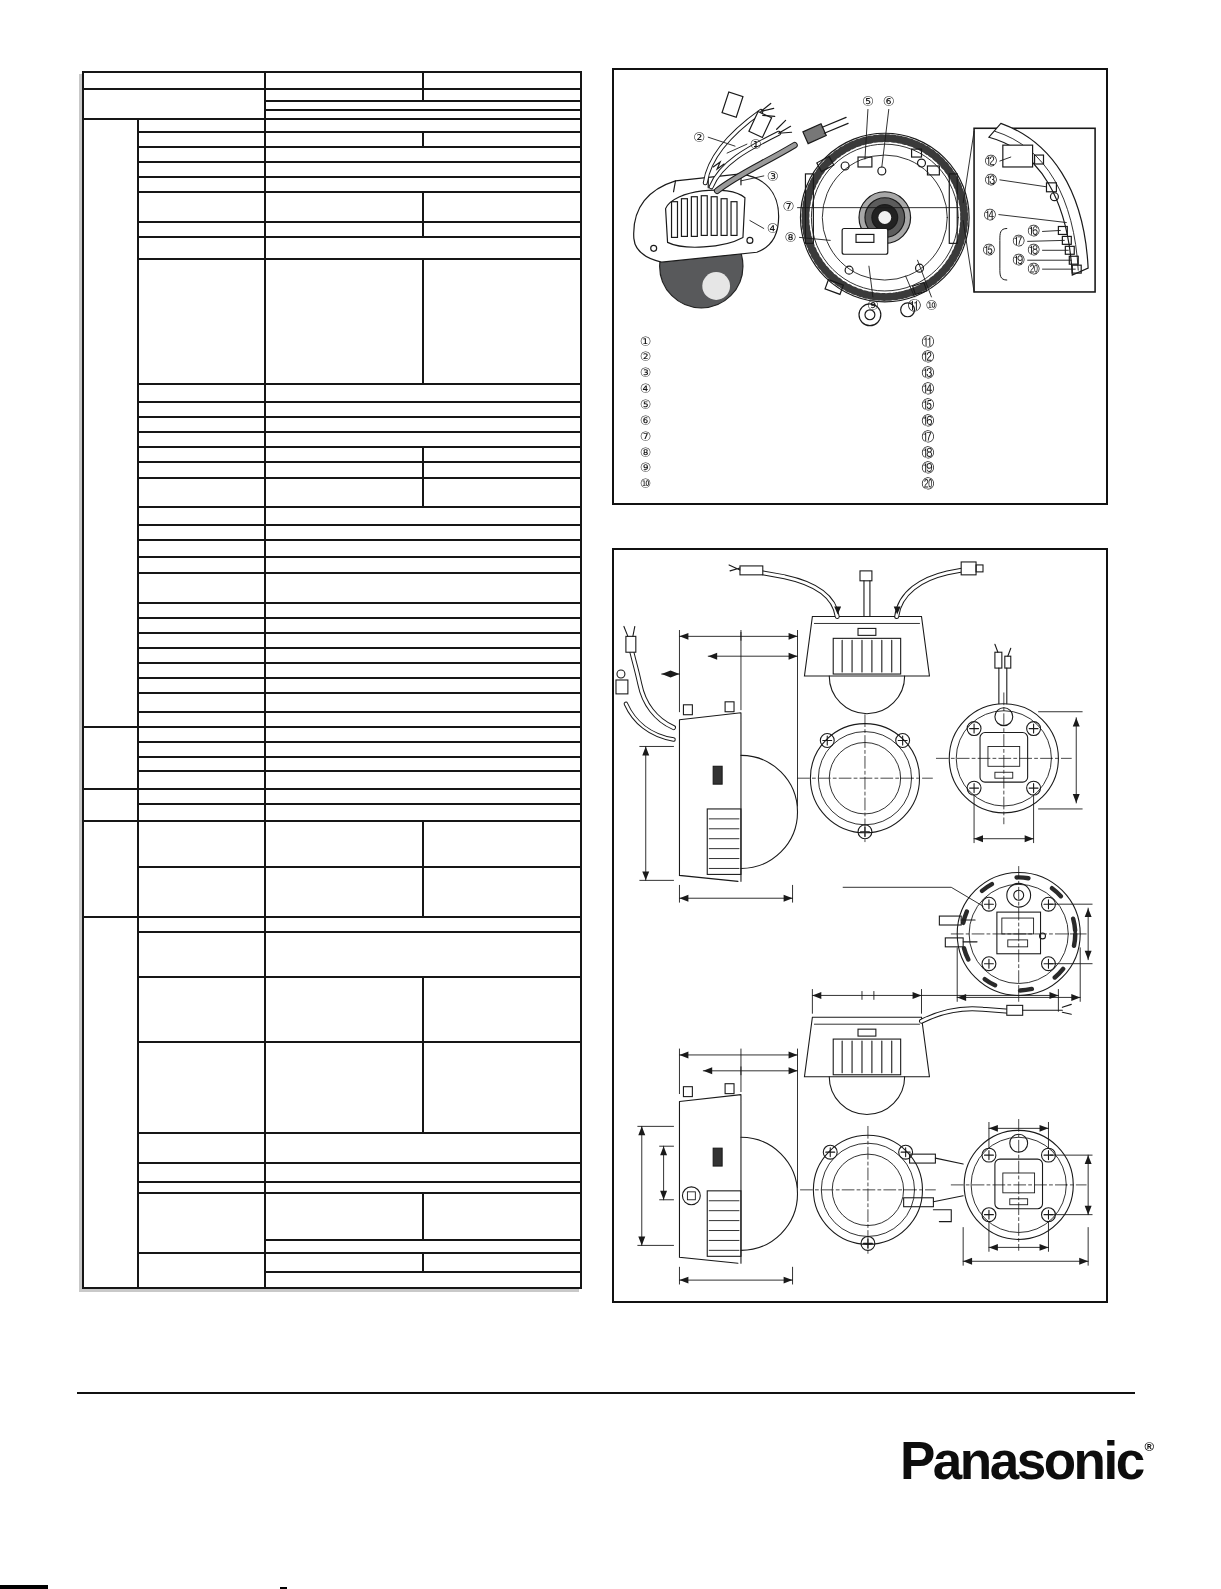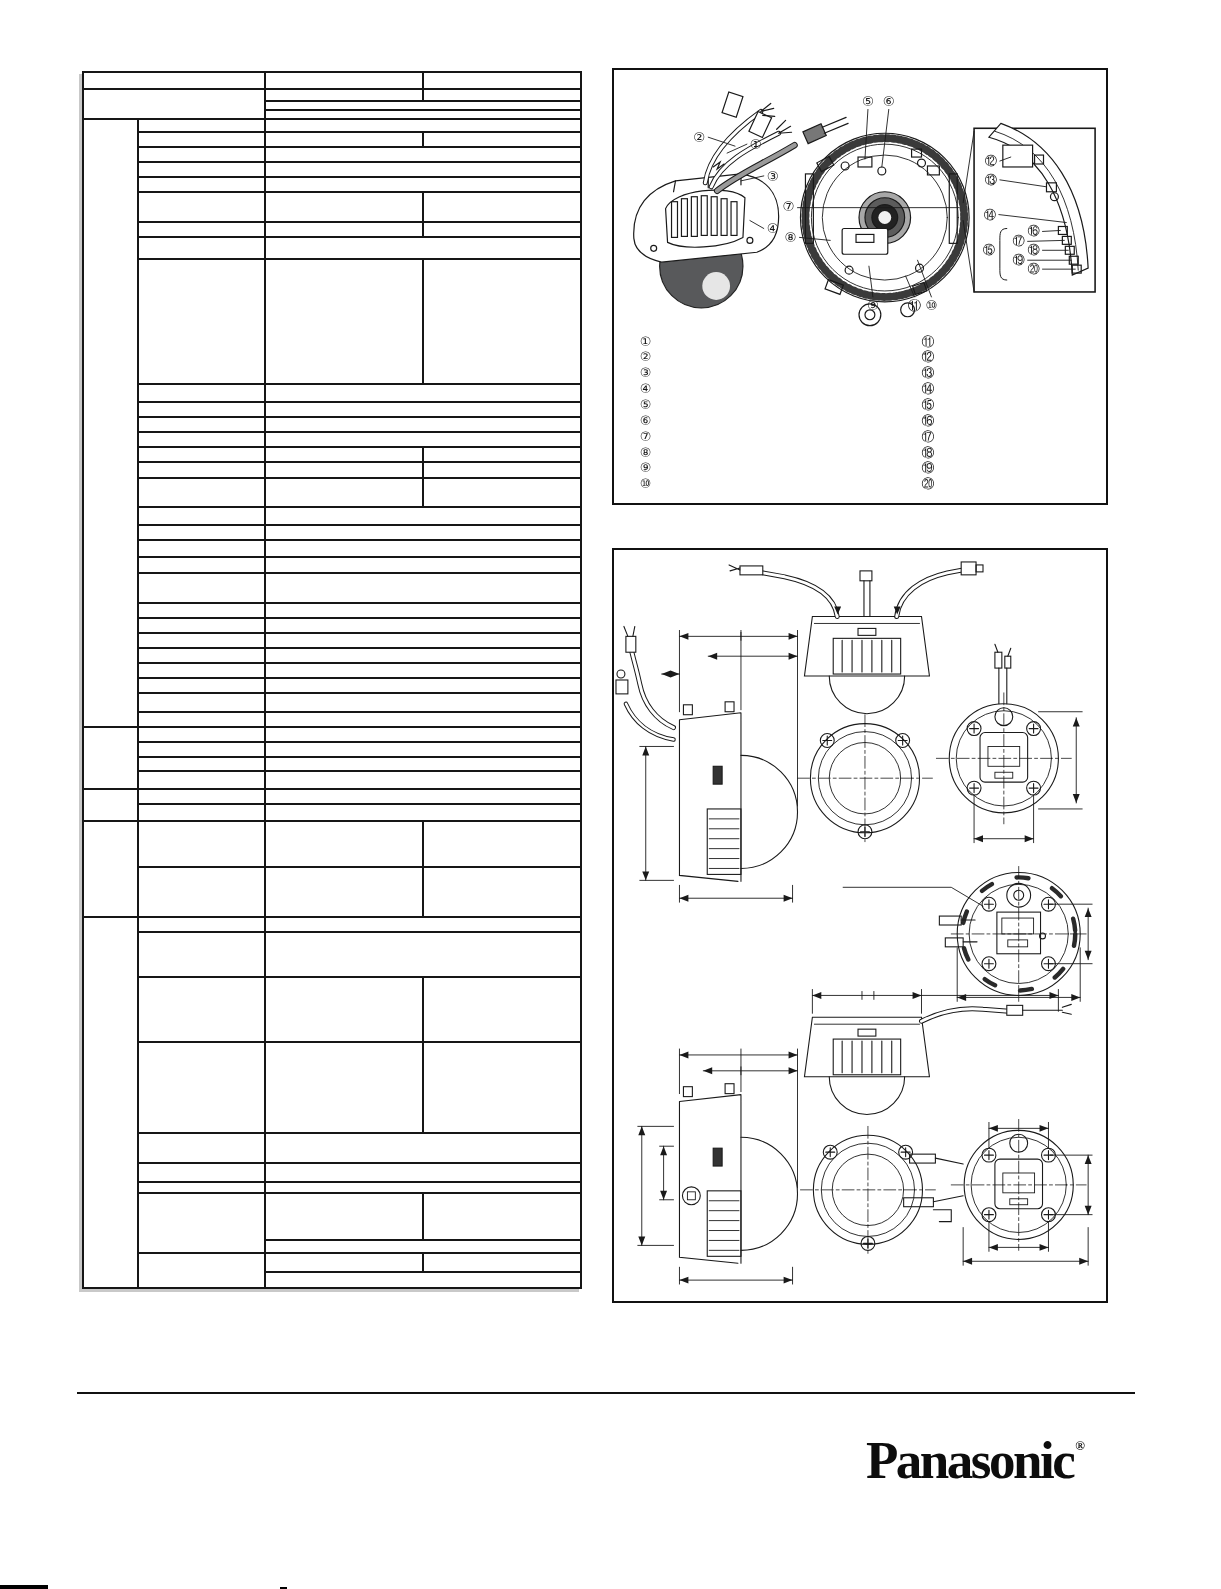--- a/index.html
+++ b/index.html
@@ -5,21 +5,21 @@
   html,body{margin:0;padding:0;background:#e8e8e8;}
   .page{position:relative;width:1221px;height:1589px;background:#ffffff;overflow:hidden;
         font-family:"DejaVu Sans",sans-serif;color:#1a1a1a;}
   .abs{position:absolute;}
   .spec-table{left:82px;top:71px;width:500px;height:1218px;box-shadow:-3px 3px 0 0 #c9c9c9;}
   .figbox{border:2px solid #111;background:#fff;box-sizing:border-box;}
   .fig-parts{left:612px;top:68px;width:496px;height:437px;}
   .fig-dims{left:612px;top:548px;width:496px;height:755px;}
   .fig-svg{display:block;width:100%;height:100%;}
   .rule{left:77px;top:1392px;width:1058px;height:2px;background:#111;}
-  .brand{left:866px;top:1434px;font-family:Liberation Serif, serif;font-weight:bold;
+  .brand{left:900px;top:1434px;font-family:Liberation Sans, sans-serif;font-weight:bold;
          font-size:53px;line-height:1;letter-spacing:-2.5px;color:#0d0d0d;white-space:nowrap;}
   .brand .reg{font-size:13px;letter-spacing:0;vertical-align:28px;margin-left:2px;}
   .corner-bar{left:0;top:1585px;width:48px;height:4px;background:#000;}
   .corner-dash{left:280px;top:1587px;width:7px;height:2px;background:#000;}
   text{font-family:"DejaVu Sans",sans-serif;fill:#1a1a1a;}
   .co{font-size:13.5px;text-anchor:middle;}
   .co-s{font-size:12.5px;text-anchor:middle;}
   .lg{font-size:13px;}
 </style>
 </head>

